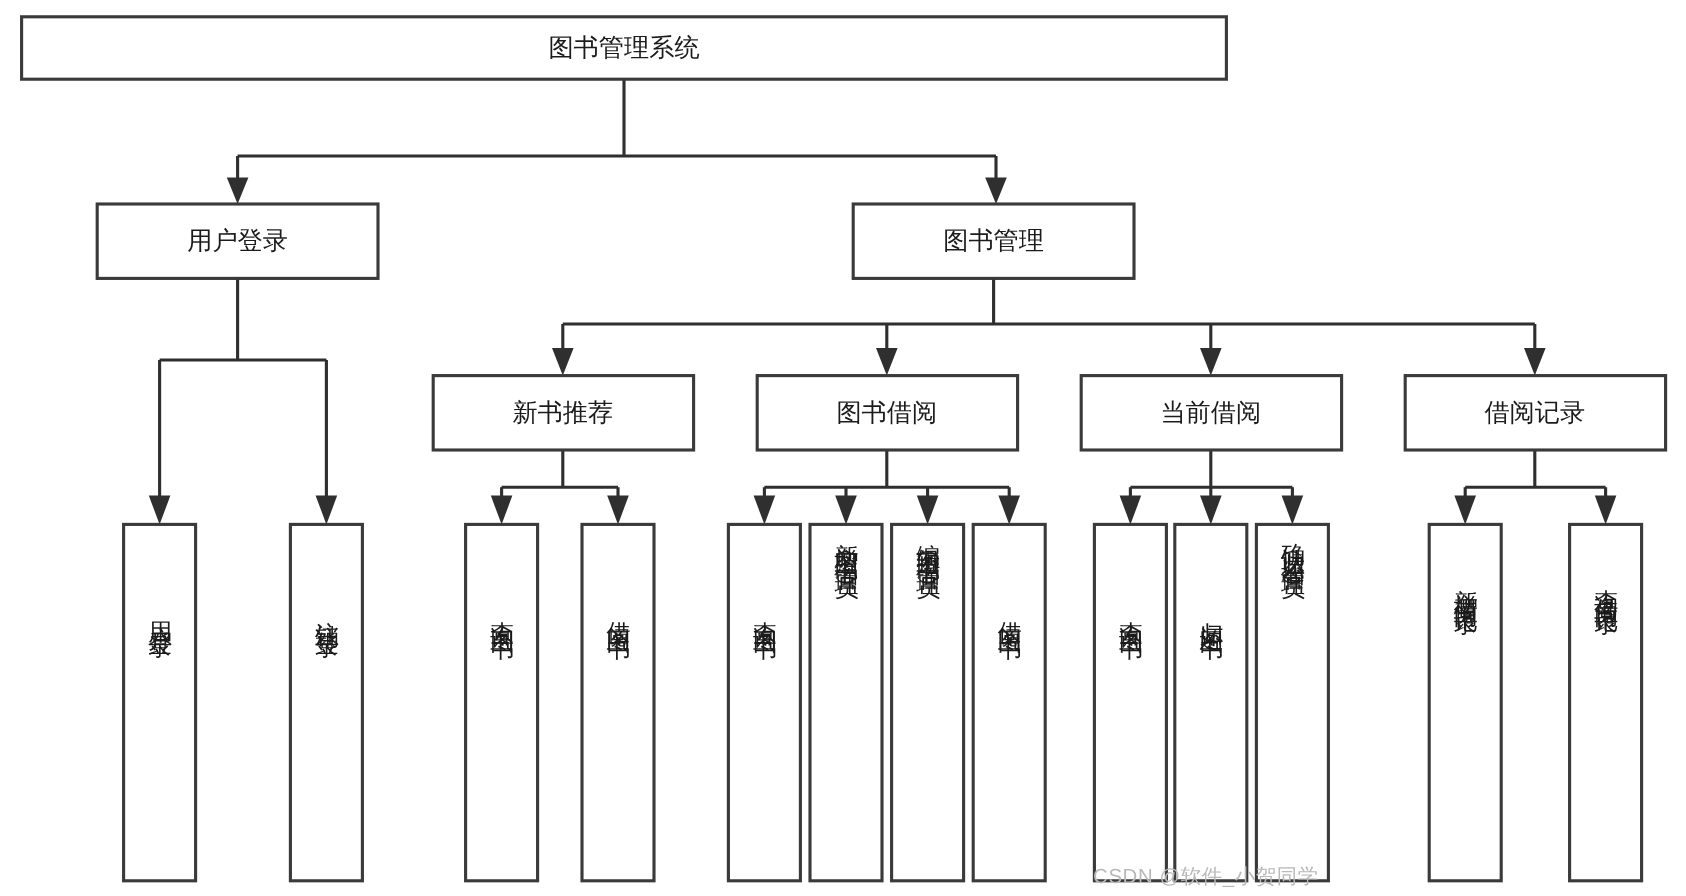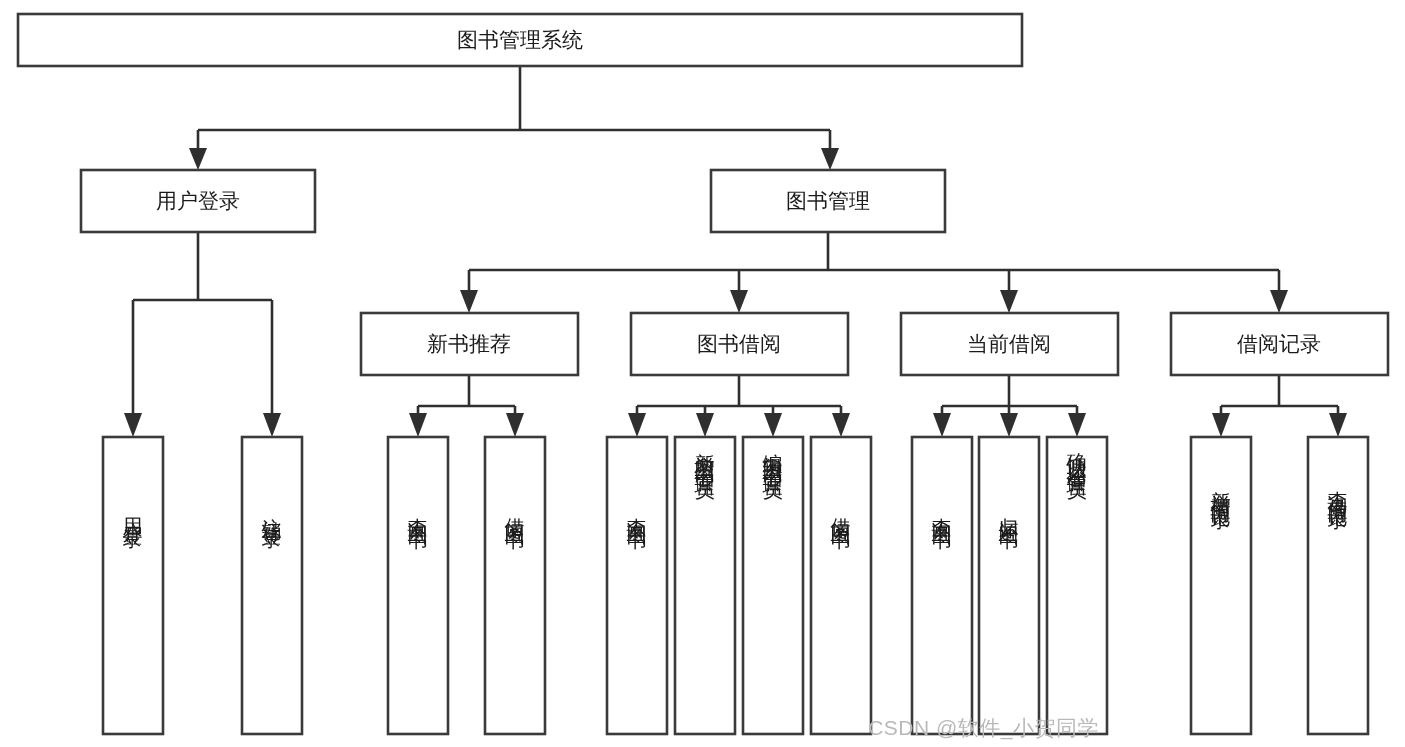--- a/index.html
+++ b/index.html
@@ -50,21 +50,21 @@
   }
   .arrow-head {
     fill: #2f2f2f;
     stroke: none;
   }
   .watermark {
     position: absolute;
     right: 12px;
     bottom: 5px;
     font-family: "Liberation Sans", "DejaVu Sans", sans-serif;
-    font-size: 21px;
+    font-size: 17px;
     color: #b9b9b9;
     white-space: nowrap;
     letter-spacing: 0.5px;
   }
 </style>
 </head>
 <body>
 
 <div id="diagram-root">
 

